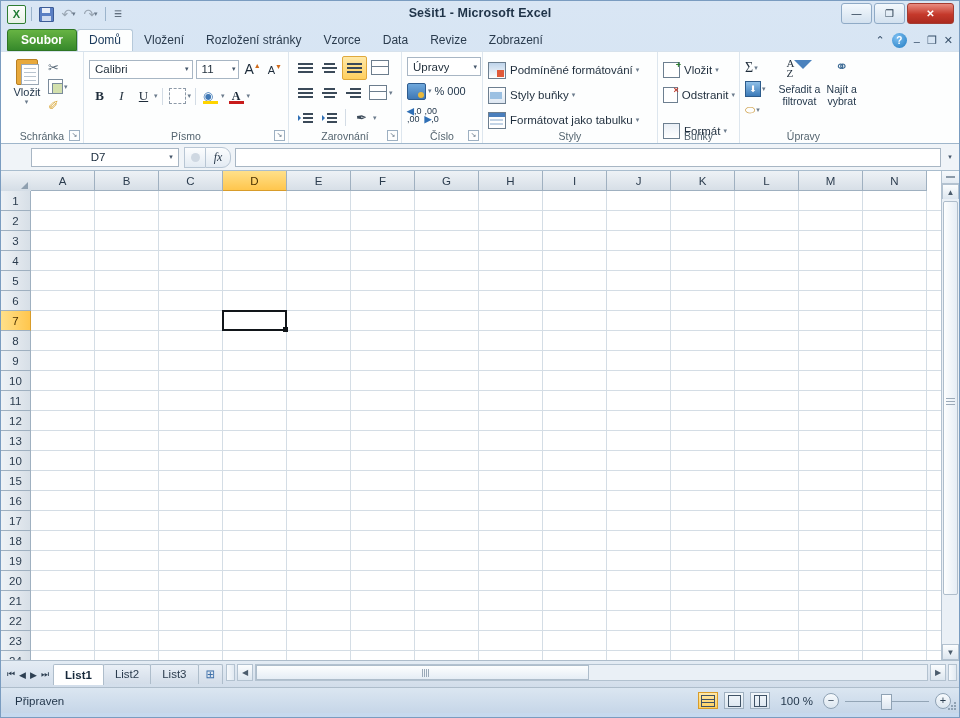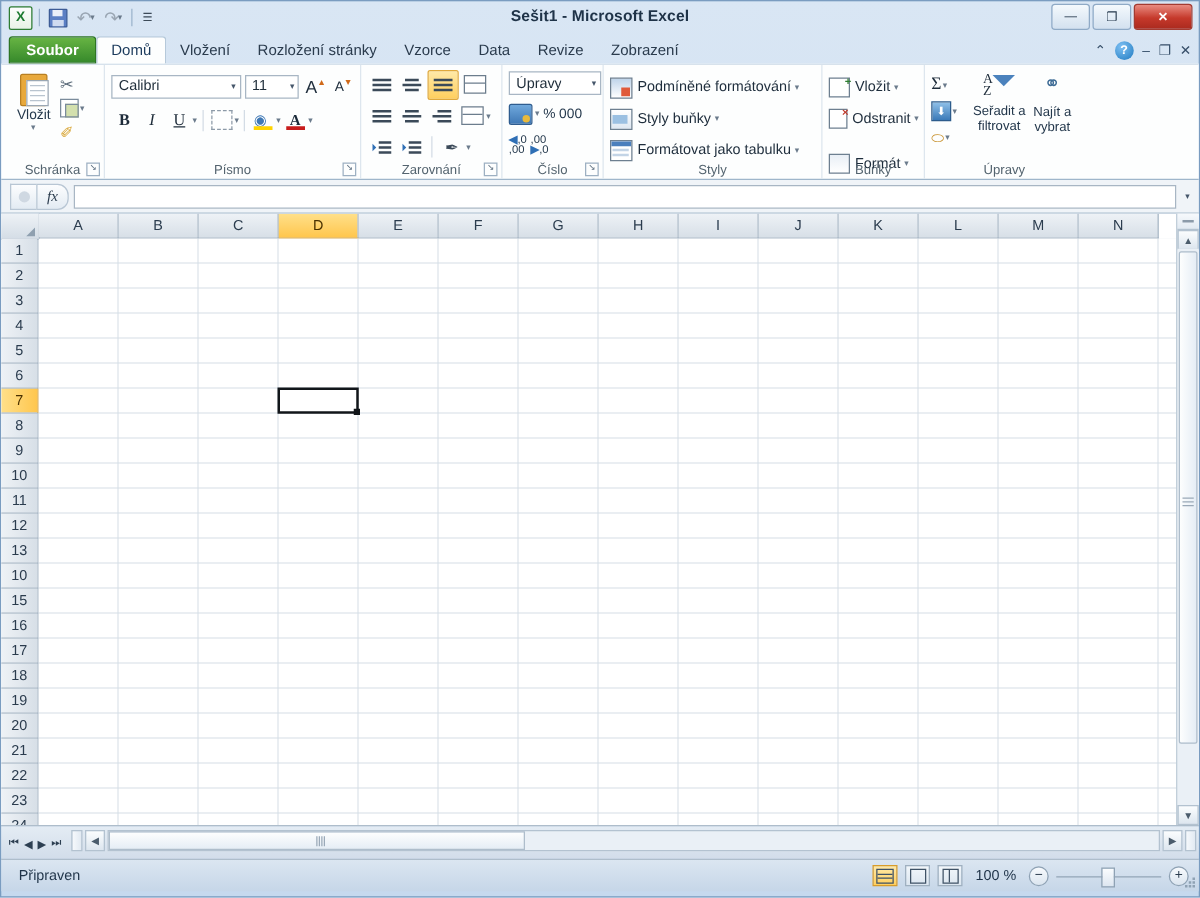--- a/index.html
+++ b/index.html
@@ -558,20 +558,24 @@
           <span class="findic">⚭</span>
           <span class="lab" style="margin-top:7px">Najít a</span>
           <span class="lab">vybrat</span>
         </div>
       </div>
       <div class="grp-lab">Úpravy</div>
     </div>
   </div>
 
   <div class="fbar">
+    <div class="namebox">
+      <span class="nb-val">D7</span>
+      <span class="nb-ca">▾</span>
+    </div>
     <div class="fx-grp">
       <div class="fx-btn">
           <span class="fx-dot"></span>
         </div>
       <div class="fx-btn last">
           <span class="fxi">fx</span>
         </div>
     </div>
     <div class="fline"></div>
     <div class="fbar-ca">▾</div>
@@ -641,20 +645,26 @@
     </div>
   </div>
 
   <div class="tabbar">
     <div class="navbtns">
       <span class="nv">⏮</span>
       <span class="nv">◀</span>
       <span class="nv">▶</span>
       <span class="nv">⏭</span>
     </div>
+    <div class="sheettabs">
+      <div class="sht active">List1</div>
+      <div class="sht">List2</div>
+      <div class="sht">List3</div>
+      <div class="sht add">⊞</div>
+    </div>
     <div class="hscroll">
       <span class="hs-split"></span>
       <span class="hs-arrow">◀</span>
       <span class="hs-track">
         <span class="hs-thumb">
             <i></i>
           </span>
       </span>
       <span class="hs-arrow">▶</span>
       <span class="hs-split"></span>

